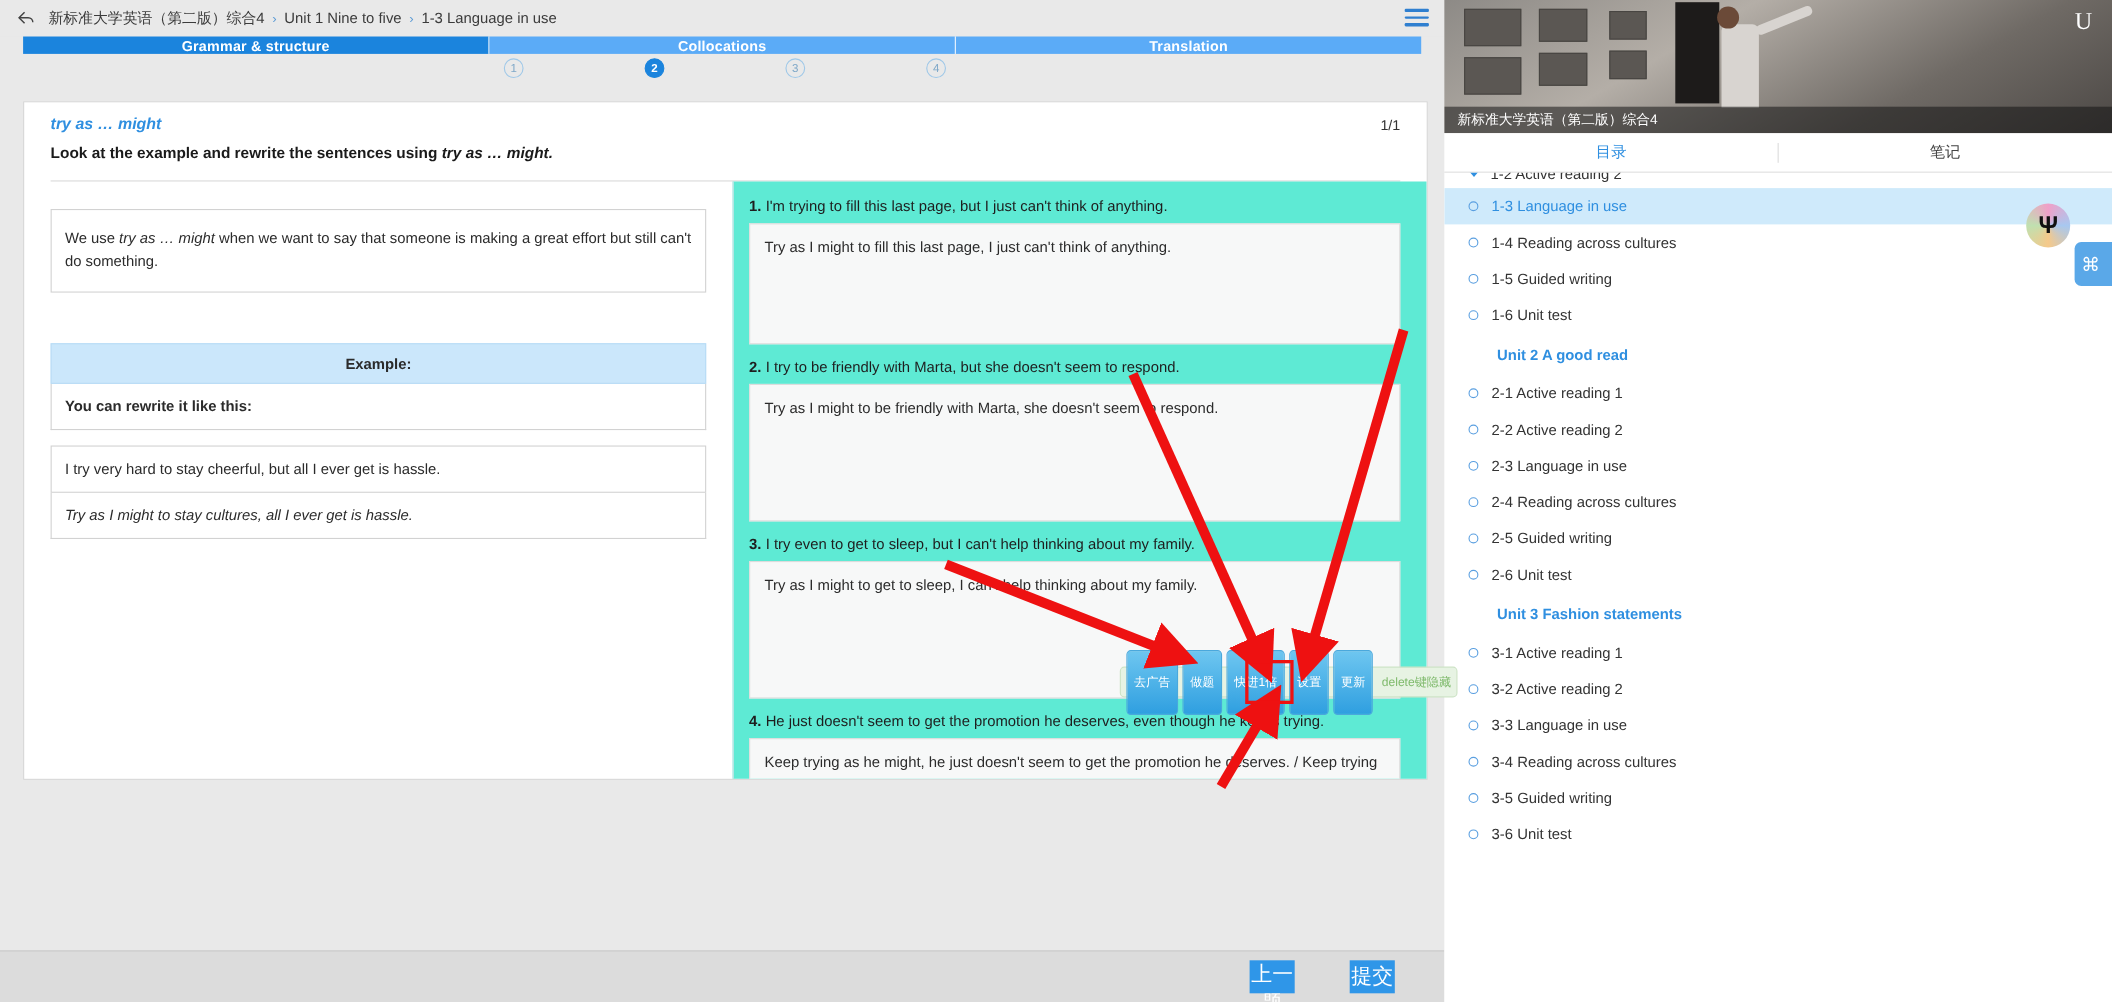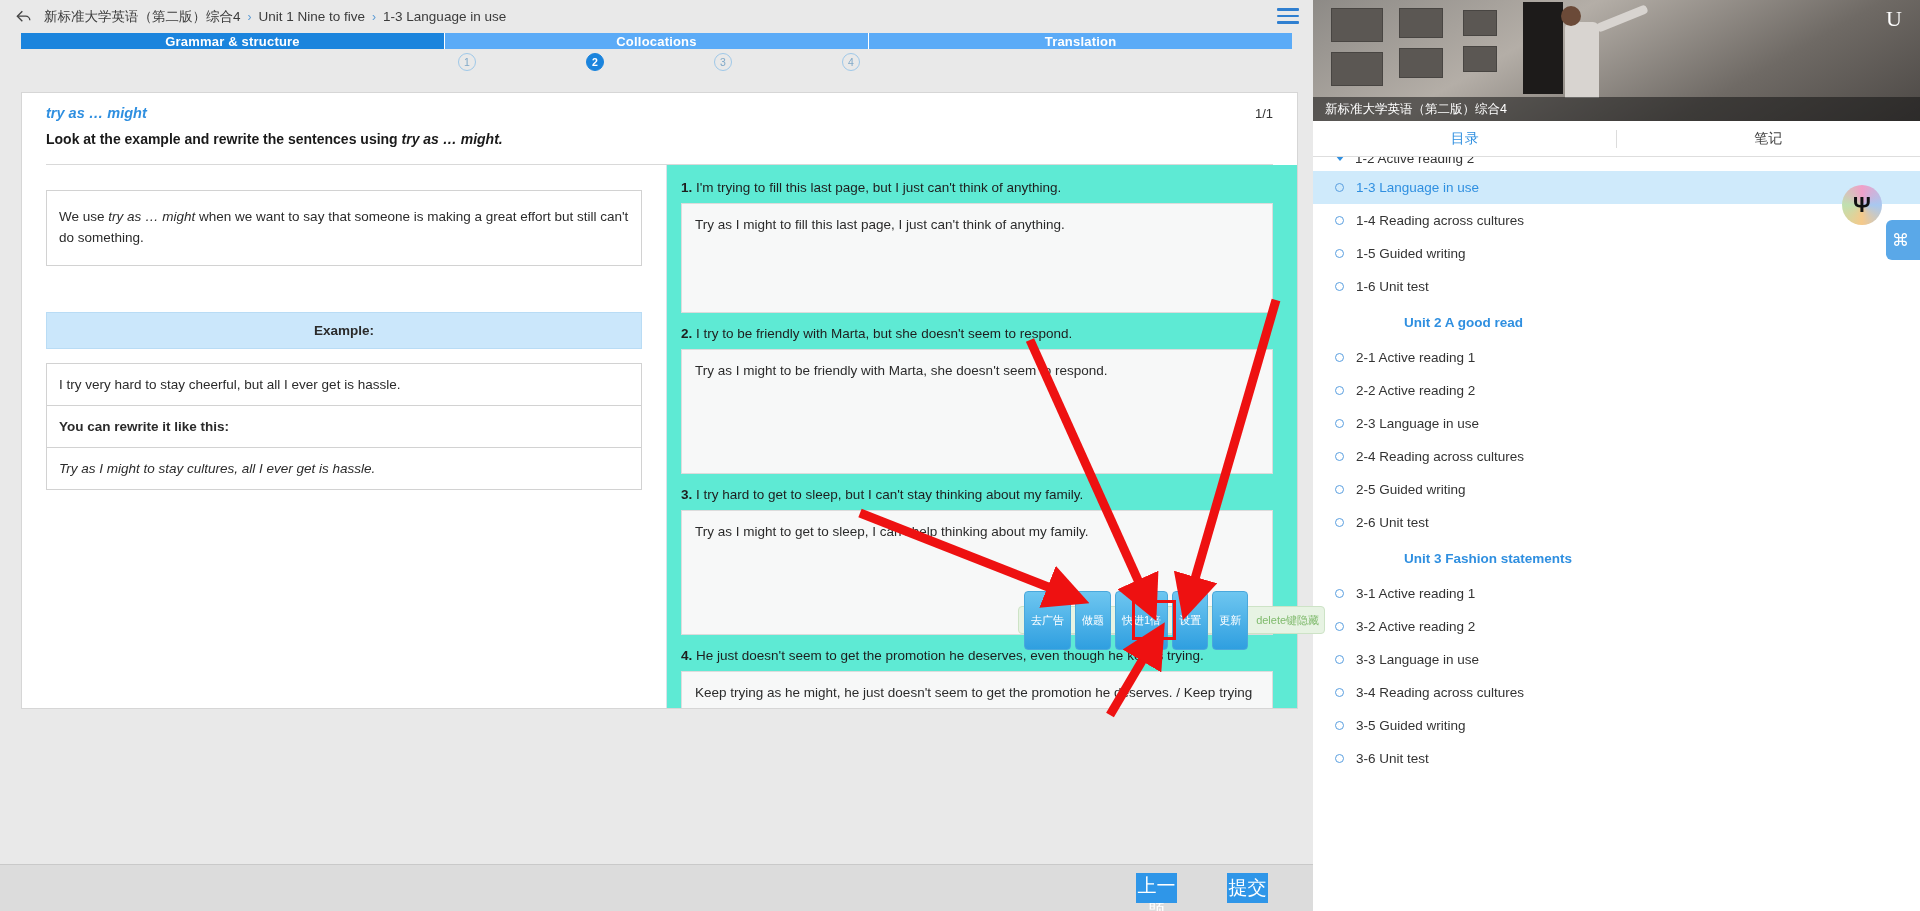--- a/index.html
+++ b/index.html
@@ -116,21 +116,21 @@
   .stab { flex: 1; display: flex; align-items: center; justify-content: center;
     font-size: 14px; color: #444; cursor: pointer; position: relative; }
   .stab.active { color: #2f8fe0; }
   .stab:first-child::after { content:""; position: absolute; right: 0; top: 9px;
     height: 18px; width: 1px; background: #dcdcdc; }
 
   .toc { position: absolute; left: 0; top: 157px; width: 607px; height: 754px; overflow: hidden; }
   .toc-item { display: flex; align-items: center; height: 33px; padding-left: 22px;
     font-size: 13.5px; color: #333; cursor: pointer; }
   .toc-item.sel { background: #cfeafb; color: #2f8fe0; }
-  .toc-item.unit { color: #2f8fe0; font-weight: bold; padding-left: 48px; height: 38px; cursor: pointer; margin-left: 43px; }
+  .toc-item.unit { color: #2f8fe0; font-weight: bold; padding-left: 48px; height: 38px; cursor: pointer; }
   .bullet { width: 9px; height: 9px; border-radius: 50%; border: 1.4px solid #5a9fe0;
     margin-right: 12px; flex: 0 0 auto; }
   .caret { width: 0; height: 0; border-left: 5px solid transparent; border-right: 5px solid transparent;
     border-top: 6px solid #2f8fe0; margin-right: 10px; flex: 0 0 auto; }
 
   .float-logo { position: absolute; right: 38px; top: 185px; width: 40px; height: 40px;
     border-radius: 50%; background: conic-gradient(#f0a0c8,#a8c8f0,#f5c98a,#c0e0b0,#f0a0c8);
     display: flex; align-items: center; justify-content: center; z-index: 12; }
   .float-logo span { font-size: 22px; color: #111; font-weight: bold; line-height: 1; }
   .float-cmd { position: absolute; right: 0; top: 220px; width: 34px; height: 40px;
@@ -181,39 +181,39 @@
         <div class="pager">1/1</div>
       </div>
       <div class="hr"></div>
 
       <div class="split">
 
         <div class="left-pane">
           <div class="box explain"><span>We use </span><i>try as … might</i><span> when we want to say that someone is making a great effort but still can't do something.</span></div>
 
           <div class="ex-head">Example:</div>
+          <div class="ex-row bold">You can rewrite it like this:</div>
           <div class="ex-row first">I try very hard to stay cheerful, but all I ever get is hassle.</div>
-          <div class="ex-row bold">You can rewrite it like this:</div>
           <div class="ex-row ital">Try as I might to stay cultures, all I ever get is hassle.</div>
         </div>
 
         <div class="right-pane">
 
           <div class="q">
             <div class="q-text"><b>1.</b> <span>I'm trying to fill this last page, but I just can't think of anything.</span></div>
             <div class="q-ans h110">Try as I might to fill this last page, I just can't think of anything.</div>
           </div>
 
           <div class="q">
             <div class="q-text"><b>2.</b> <span>I try to be friendly with Marta, but she doesn't seem to respond.</span></div>
             <div class="q-ans h125">Try as I might to be friendly with Marta, she doesn't seem to respond.</div>
           </div>
 
           <div class="q">
-            <div class="q-text"><b>3.</b> <span>I try hard to get to sleep, but I can't stay thinking about my family.</span></div>
+            <div class="q-text"><b>3.</b> <span>I try even to get to sleep, but I can't help thinking about my family.</span></div>
             <div class="q-ans h125">Try as I might to get to sleep, I can't help thinking about my family.</div>
           </div>
 
           <div class="q">
             <div class="q-text"><b>4.</b> <span>He just doesn't seem to get the promotion he deserves, even though he keeps trying.</span></div>
             <div class="q-ans h110">Keep trying as he might, he just doesn't seem to get the promotion he deserves. / Keep trying as</div>
           </div>
 
         </div>
       </div>

